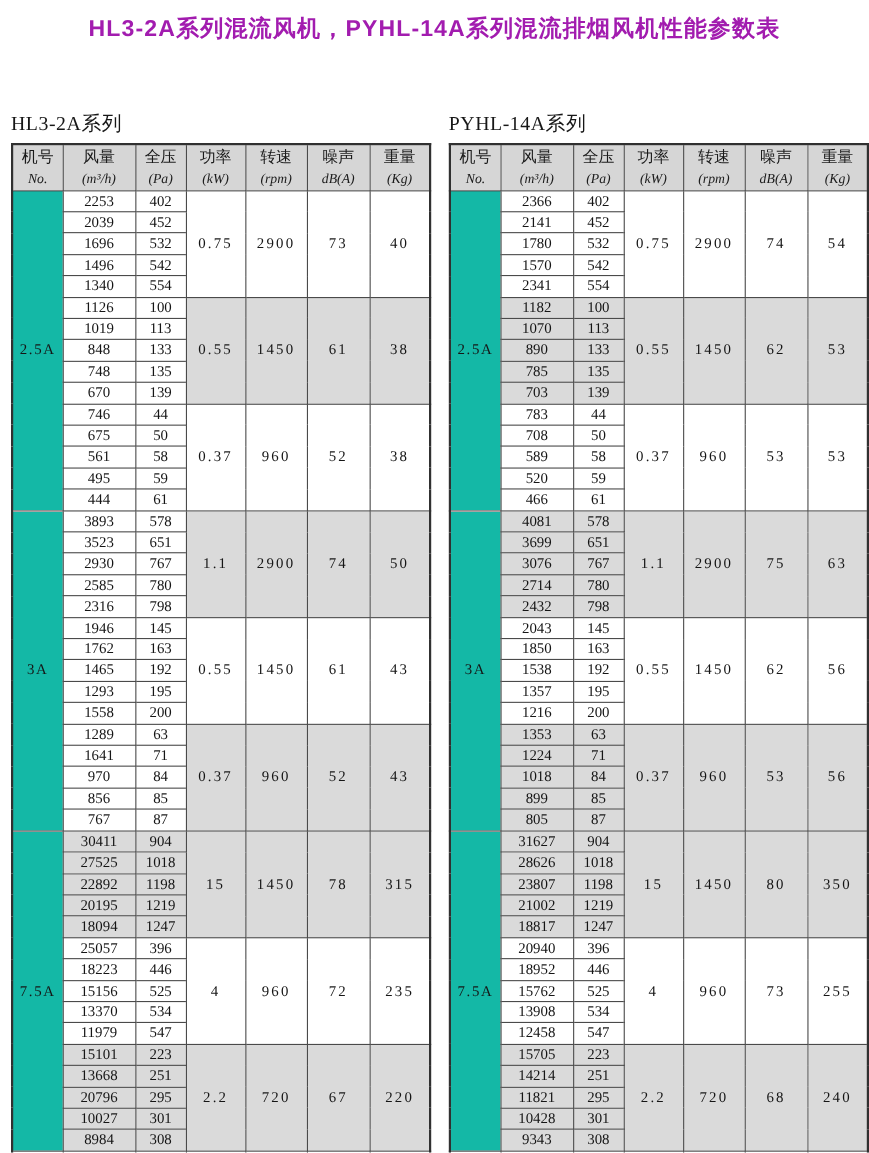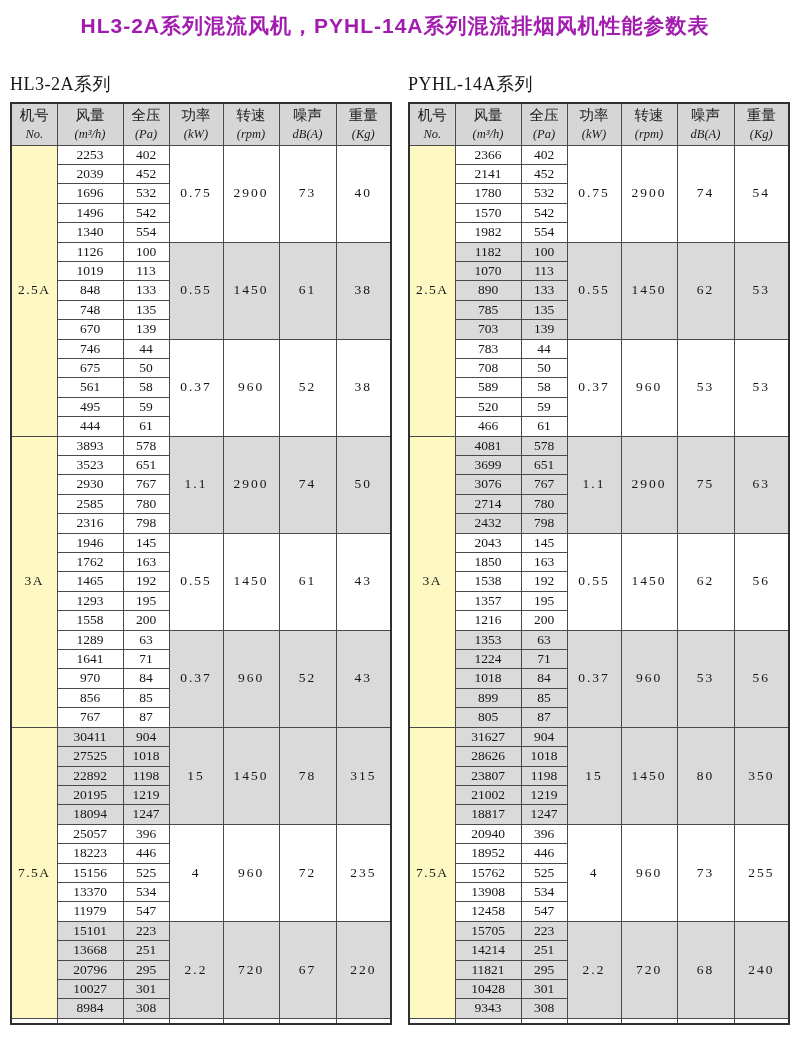--- a/index.html
+++ b/index.html
@@ -35,20 +35,21 @@
     gap:18px;
   }
   .table-block{width:380px;}
   .series-label{
     display:block;
     height:30px;
     font-family:"Liberation Serif","DejaVu Serif",serif;
     font-size:18px;
     letter-spacing:0.5px;
     color:#171717;
+    margin-top:28px;
   }
   table.fan-table{
     border-collapse:collapse;
     width:380px;
     table-layout:fixed;
     border:2px solid var(--frame);
     background:#fff;
   }
   table.fan-table th, table.fan-table td{
     border:1px solid var(--grid);
@@ -66,21 +67,21 @@
   }
   th .h-cn{font-size:14.5px;display:block;}
   th .h-unit{font-size:12.5px;display:block;font-style:italic;}
   table.fan-table td{
     height:18.4px;
     line-height:18.4px;
     font-family:"Liberation Serif","DejaVu Serif",serif;
     font-size:13.5px;
     color:#151515;
   }
-  td.model-cell{letter-spacing:1.5px;font-size:13px;background:#fef9c3;}
+  td.model-cell{letter-spacing:1.5px;font-size:13px;background:#14b8a6;}
   td.merged-cell{letter-spacing:2px;}
   td.shade{background:var(--shade);}
   tr.spacer-row td{height:6px;line-height:6px;}
   
   col.c-model{width:46px;}
   col.c-air{width:66px;}
   col.c-press{width:46px;}
   col.c-power{width:54px;}
   col.c-rpm{width:56px;}
   col.c-noise{width:57px;}
@@ -430,21 +431,21 @@
             </tr>
             <tr>
               <td class="data-cell">1780</td>
               <td class="data-cell">532</td>
             </tr>
             <tr>
               <td class="data-cell">1570</td>
               <td class="data-cell">542</td>
             </tr>
             <tr>
-              <td class="data-cell">1982</td>
+              <td class="data-cell">2341</td>
               <td class="data-cell">554</td>
             </tr>
             <tr>
               <td class="data-cell shade">1182</td>
               <td class="data-cell shade">100</td>
               <td rowspan="5" class="merged-cell shade">0.55</td>
               <td rowspan="5" class="merged-cell shade">1450</td>
               <td rowspan="5" class="merged-cell shade">62</td>
               <td rowspan="5" class="merged-cell shade">53</td>
             </tr>

